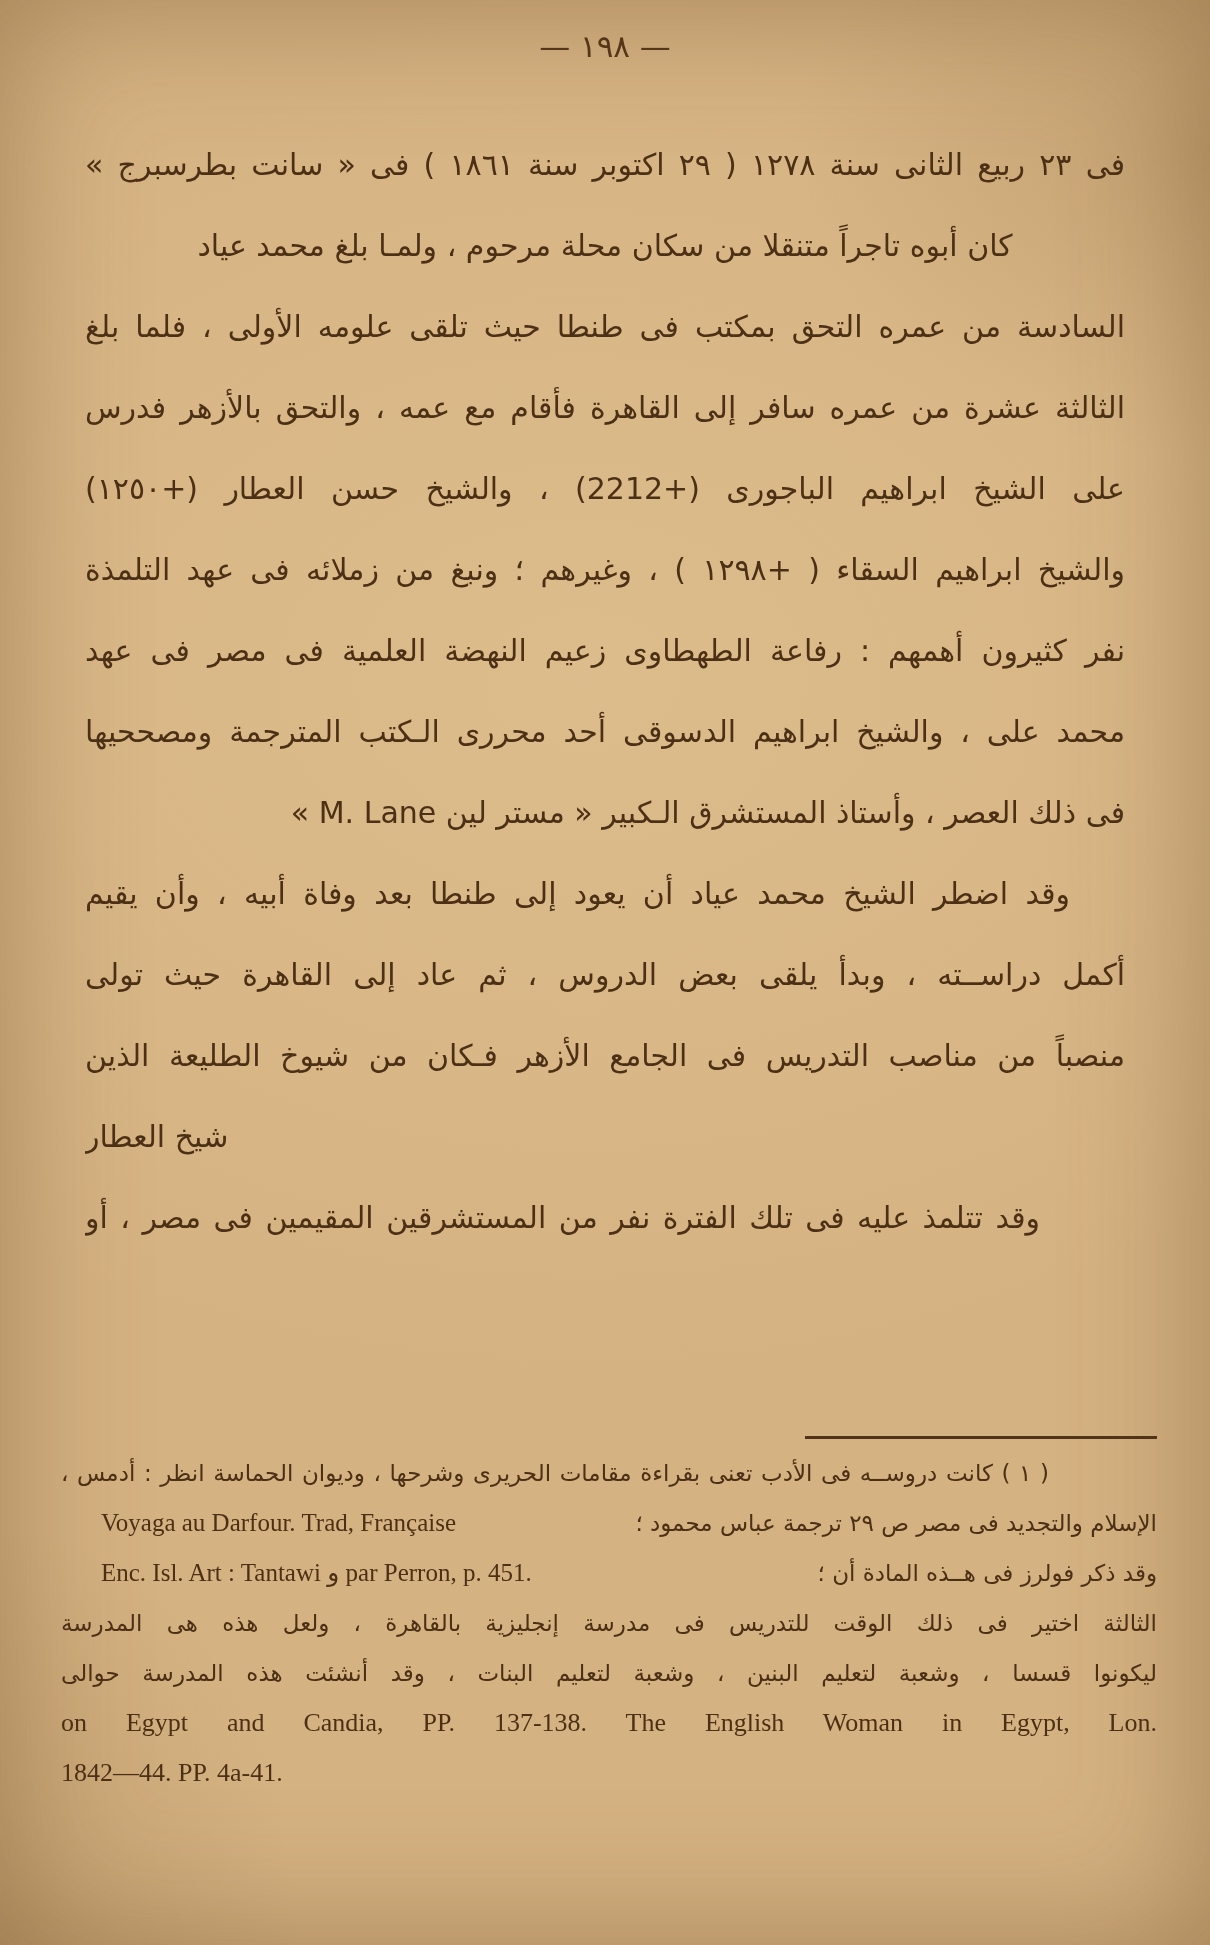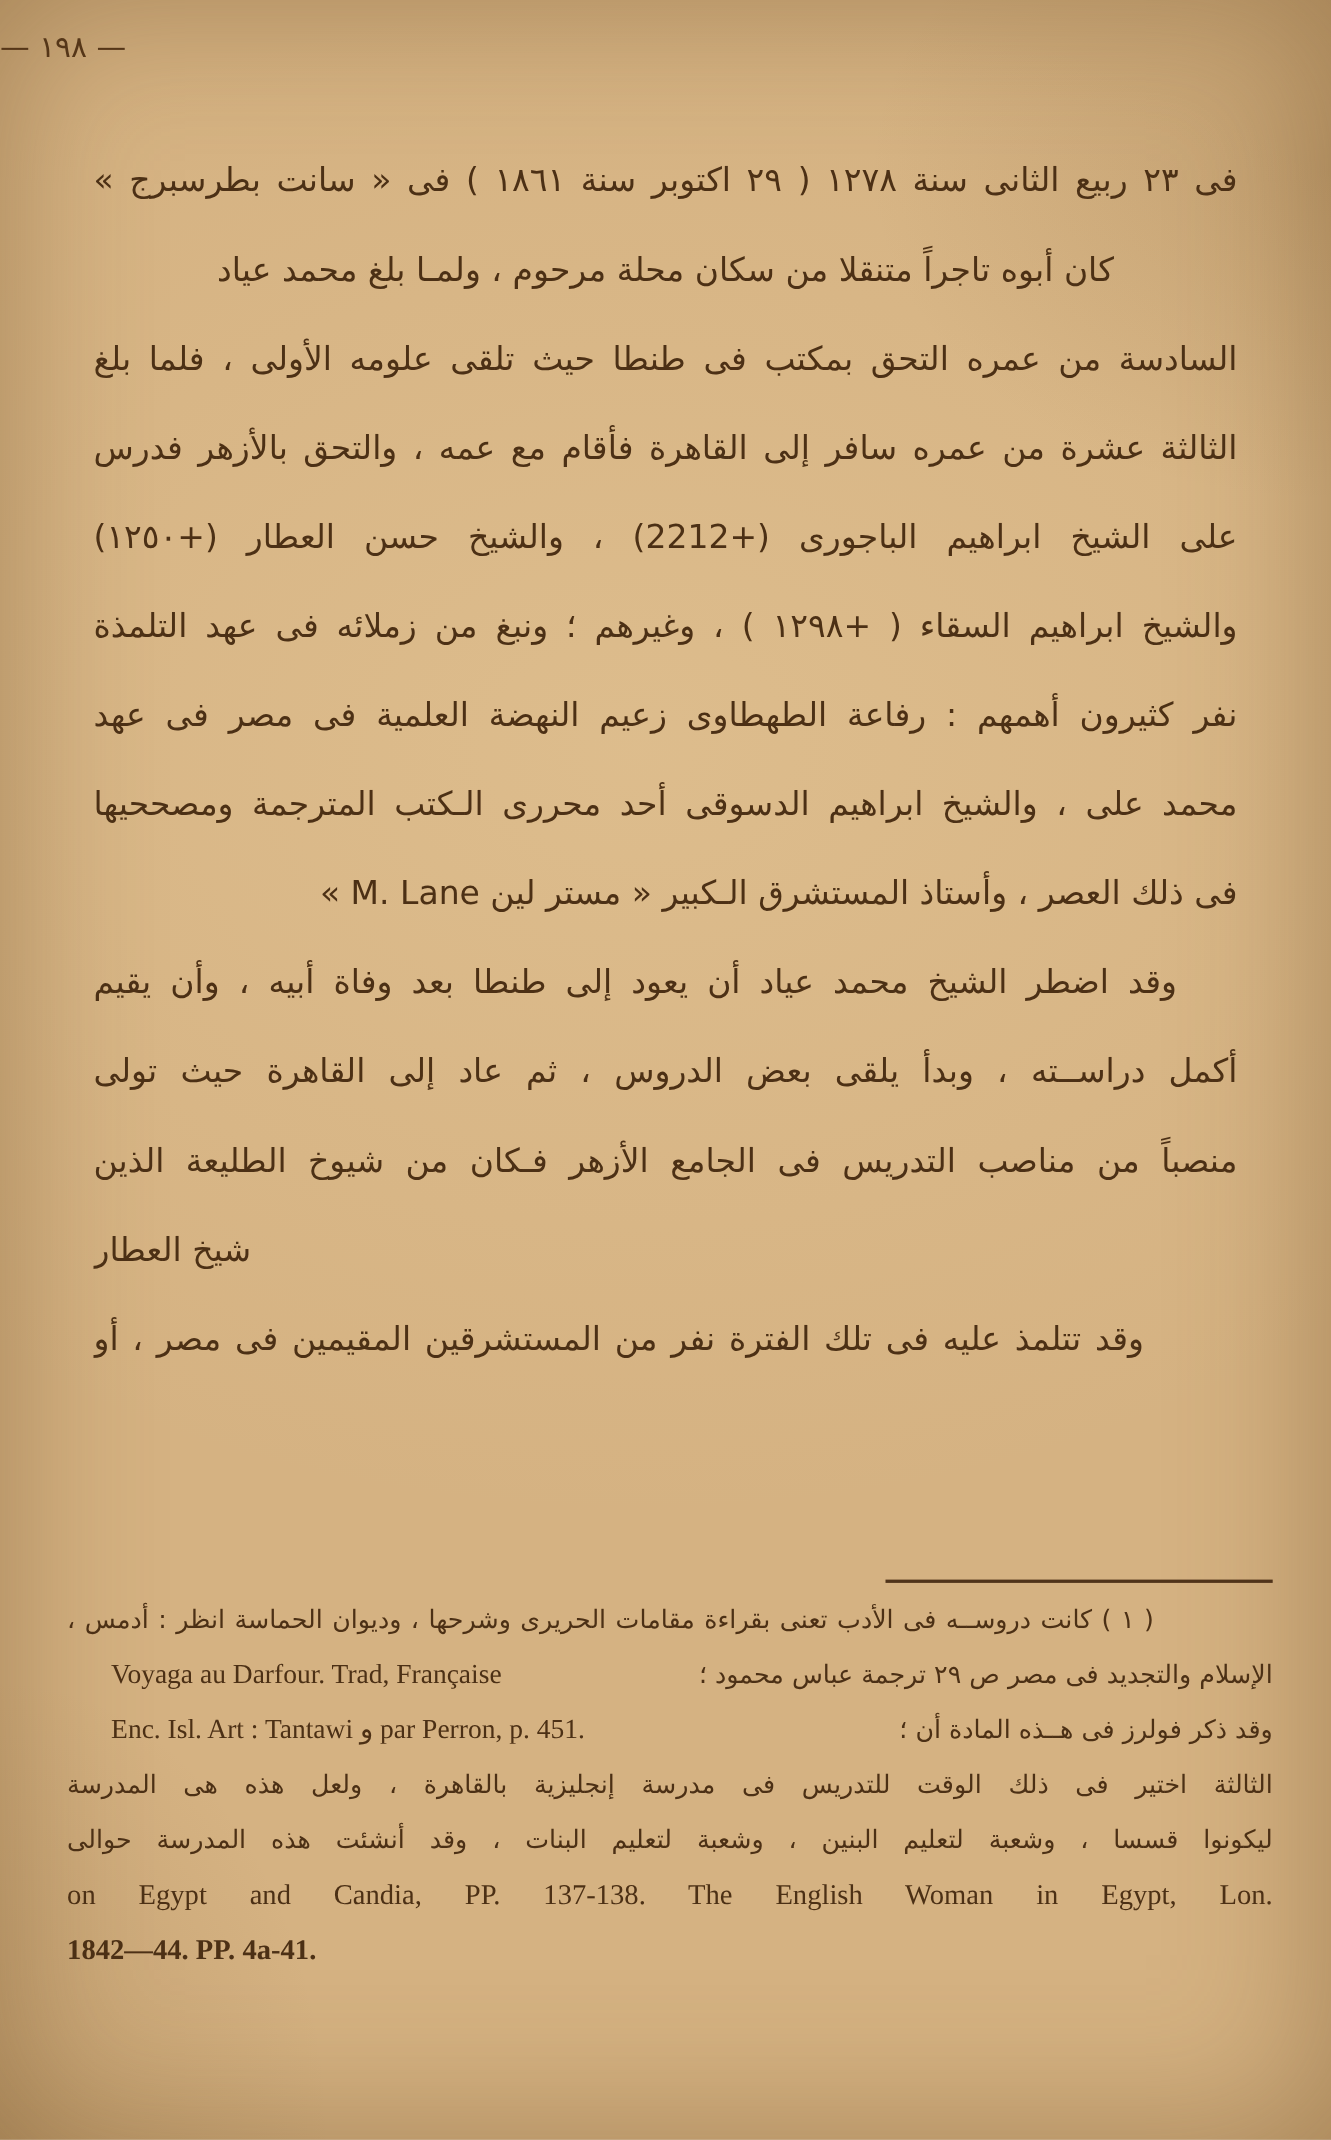--- a/index.html
+++ b/index.html
@@ -12,21 +12,21 @@
     background:
       radial-gradient(ellipse 1400px 1000px at 48% 35%, rgba(236,208,160,0.35), rgba(0,0,0,0) 70%),
       radial-gradient(ellipse 700px 500px at 100% 8%, rgba(125,90,45,0.20), rgba(0,0,0,0) 60%),
       radial-gradient(ellipse 500px 700px at 0% 100%, rgba(120,85,40,0.18), rgba(0,0,0,0) 60%),
       #d5b282;
     box-shadow:inset 0 0 140px rgba(105,72,30,0.45);
     color:#4a2f16;
   }
   .pageno{
     position:absolute;top:28px;left:0;width:100%;
-    font-size:27px;letter-spacing:6px;color:#553618;
+    text-align:center;font-size:31px;letter-spacing:6px;color:#553618;
   }
   .main{
     position:absolute;top:124px;right:85px;width:1040px;
     direction:rtl;font-size:30px;color:#4c3015;
   }
   .main .line{
     height:81px;line-height:81px;overflow:hidden;
     text-align:justify;text-align-last:justify;
   }
   .main .line.center{text-align:center;text-align-last:center;}
@@ -50,21 +50,21 @@
     display:flex;direction:ltr;justify-content:space-between;align-items:baseline;
   }
   .foot .fline.mixed .lat{
     direction:ltr;font-family:"Liberation Serif","DejaVu Serif",serif;font-size:25px;white-space:nowrap;margin-left:40px;
   }
   .foot .fline.mixed .arb{direction:rtl;white-space:nowrap;}
   .foot .fline.latinline{
     direction:ltr;font-family:"Liberation Serif","DejaVu Serif",serif;font-size:26px;
     text-align:justify;text-align-last:justify;
   }
-  .foot .fline.latinline.short{text-align:center;text-align-last:left;font-weight:bold;}
+  .foot .fline.latinline.short{text-align:center;text-align-last:left;}
 </style>
 </head>
 <body>
 
 <div class="page">
 
   <div class="pageno">— ١٩٨ —</div>
 
   <div class="main">
     <div class="line">فى ٢٣ ربيع الثانى سنة ١٢٧٨ ( ٢٩ اكتوبر سنة ١٨٦١ ) فى « سانت بطرسبرج »</div>

